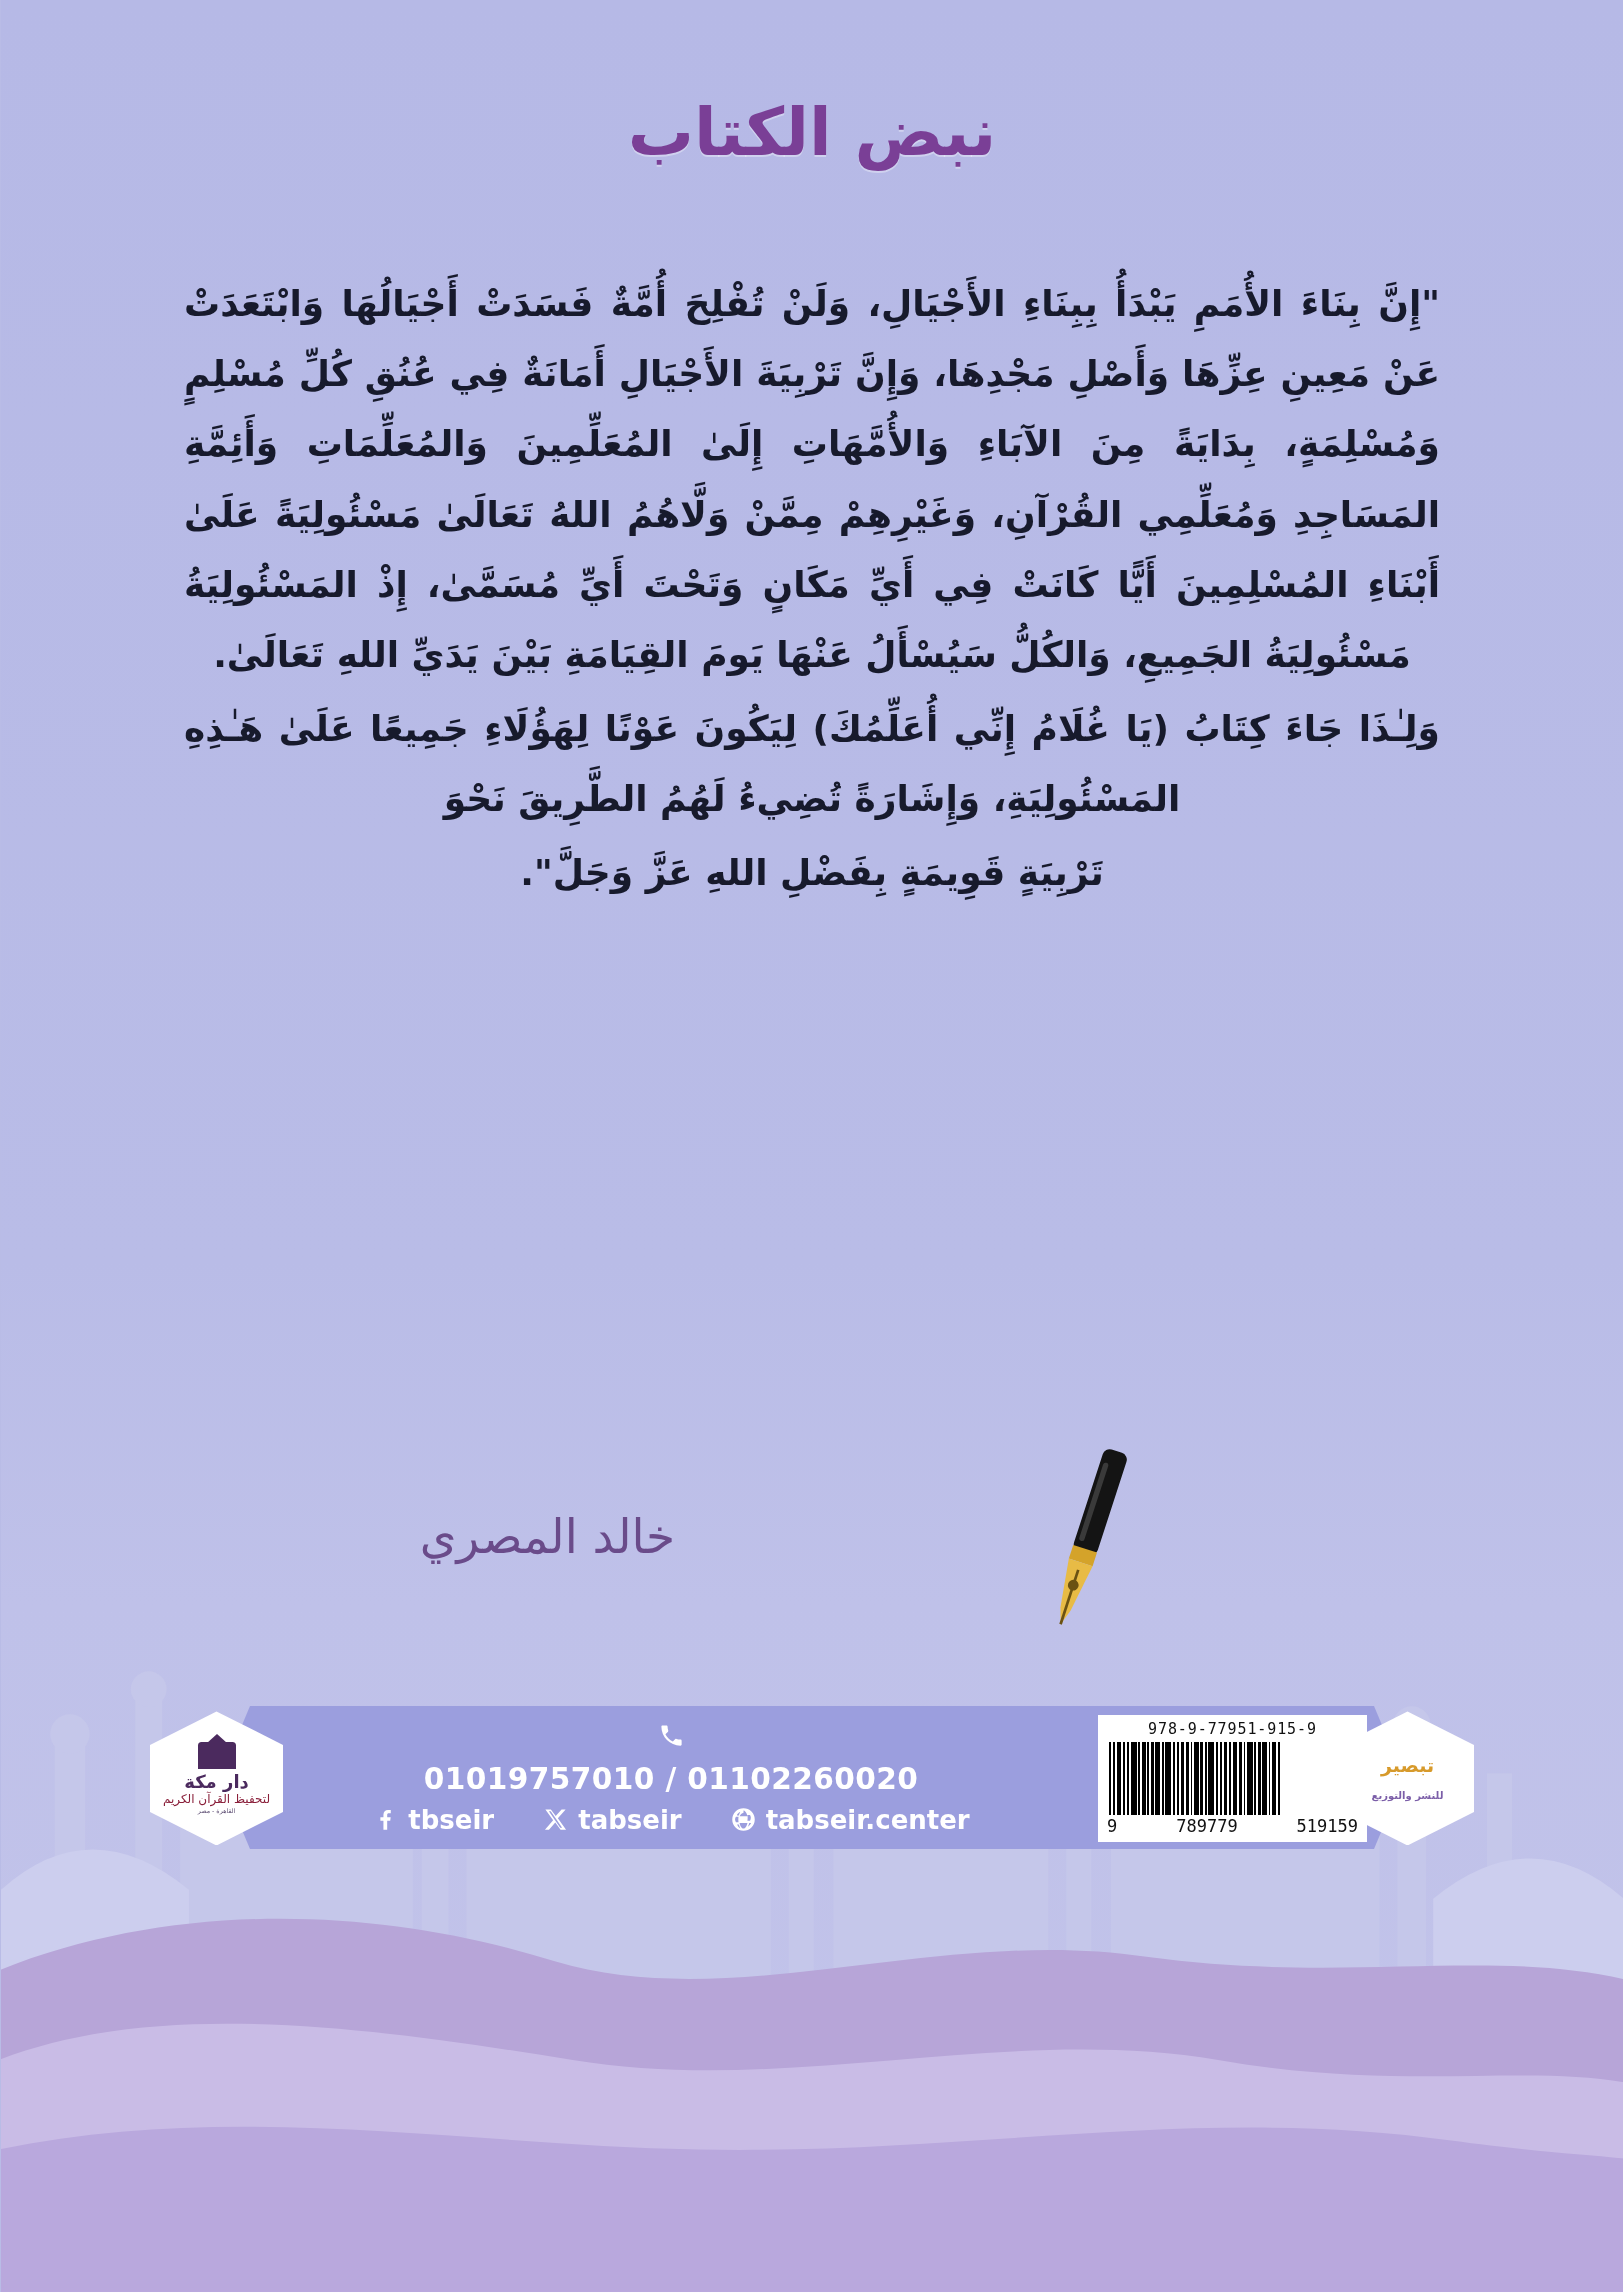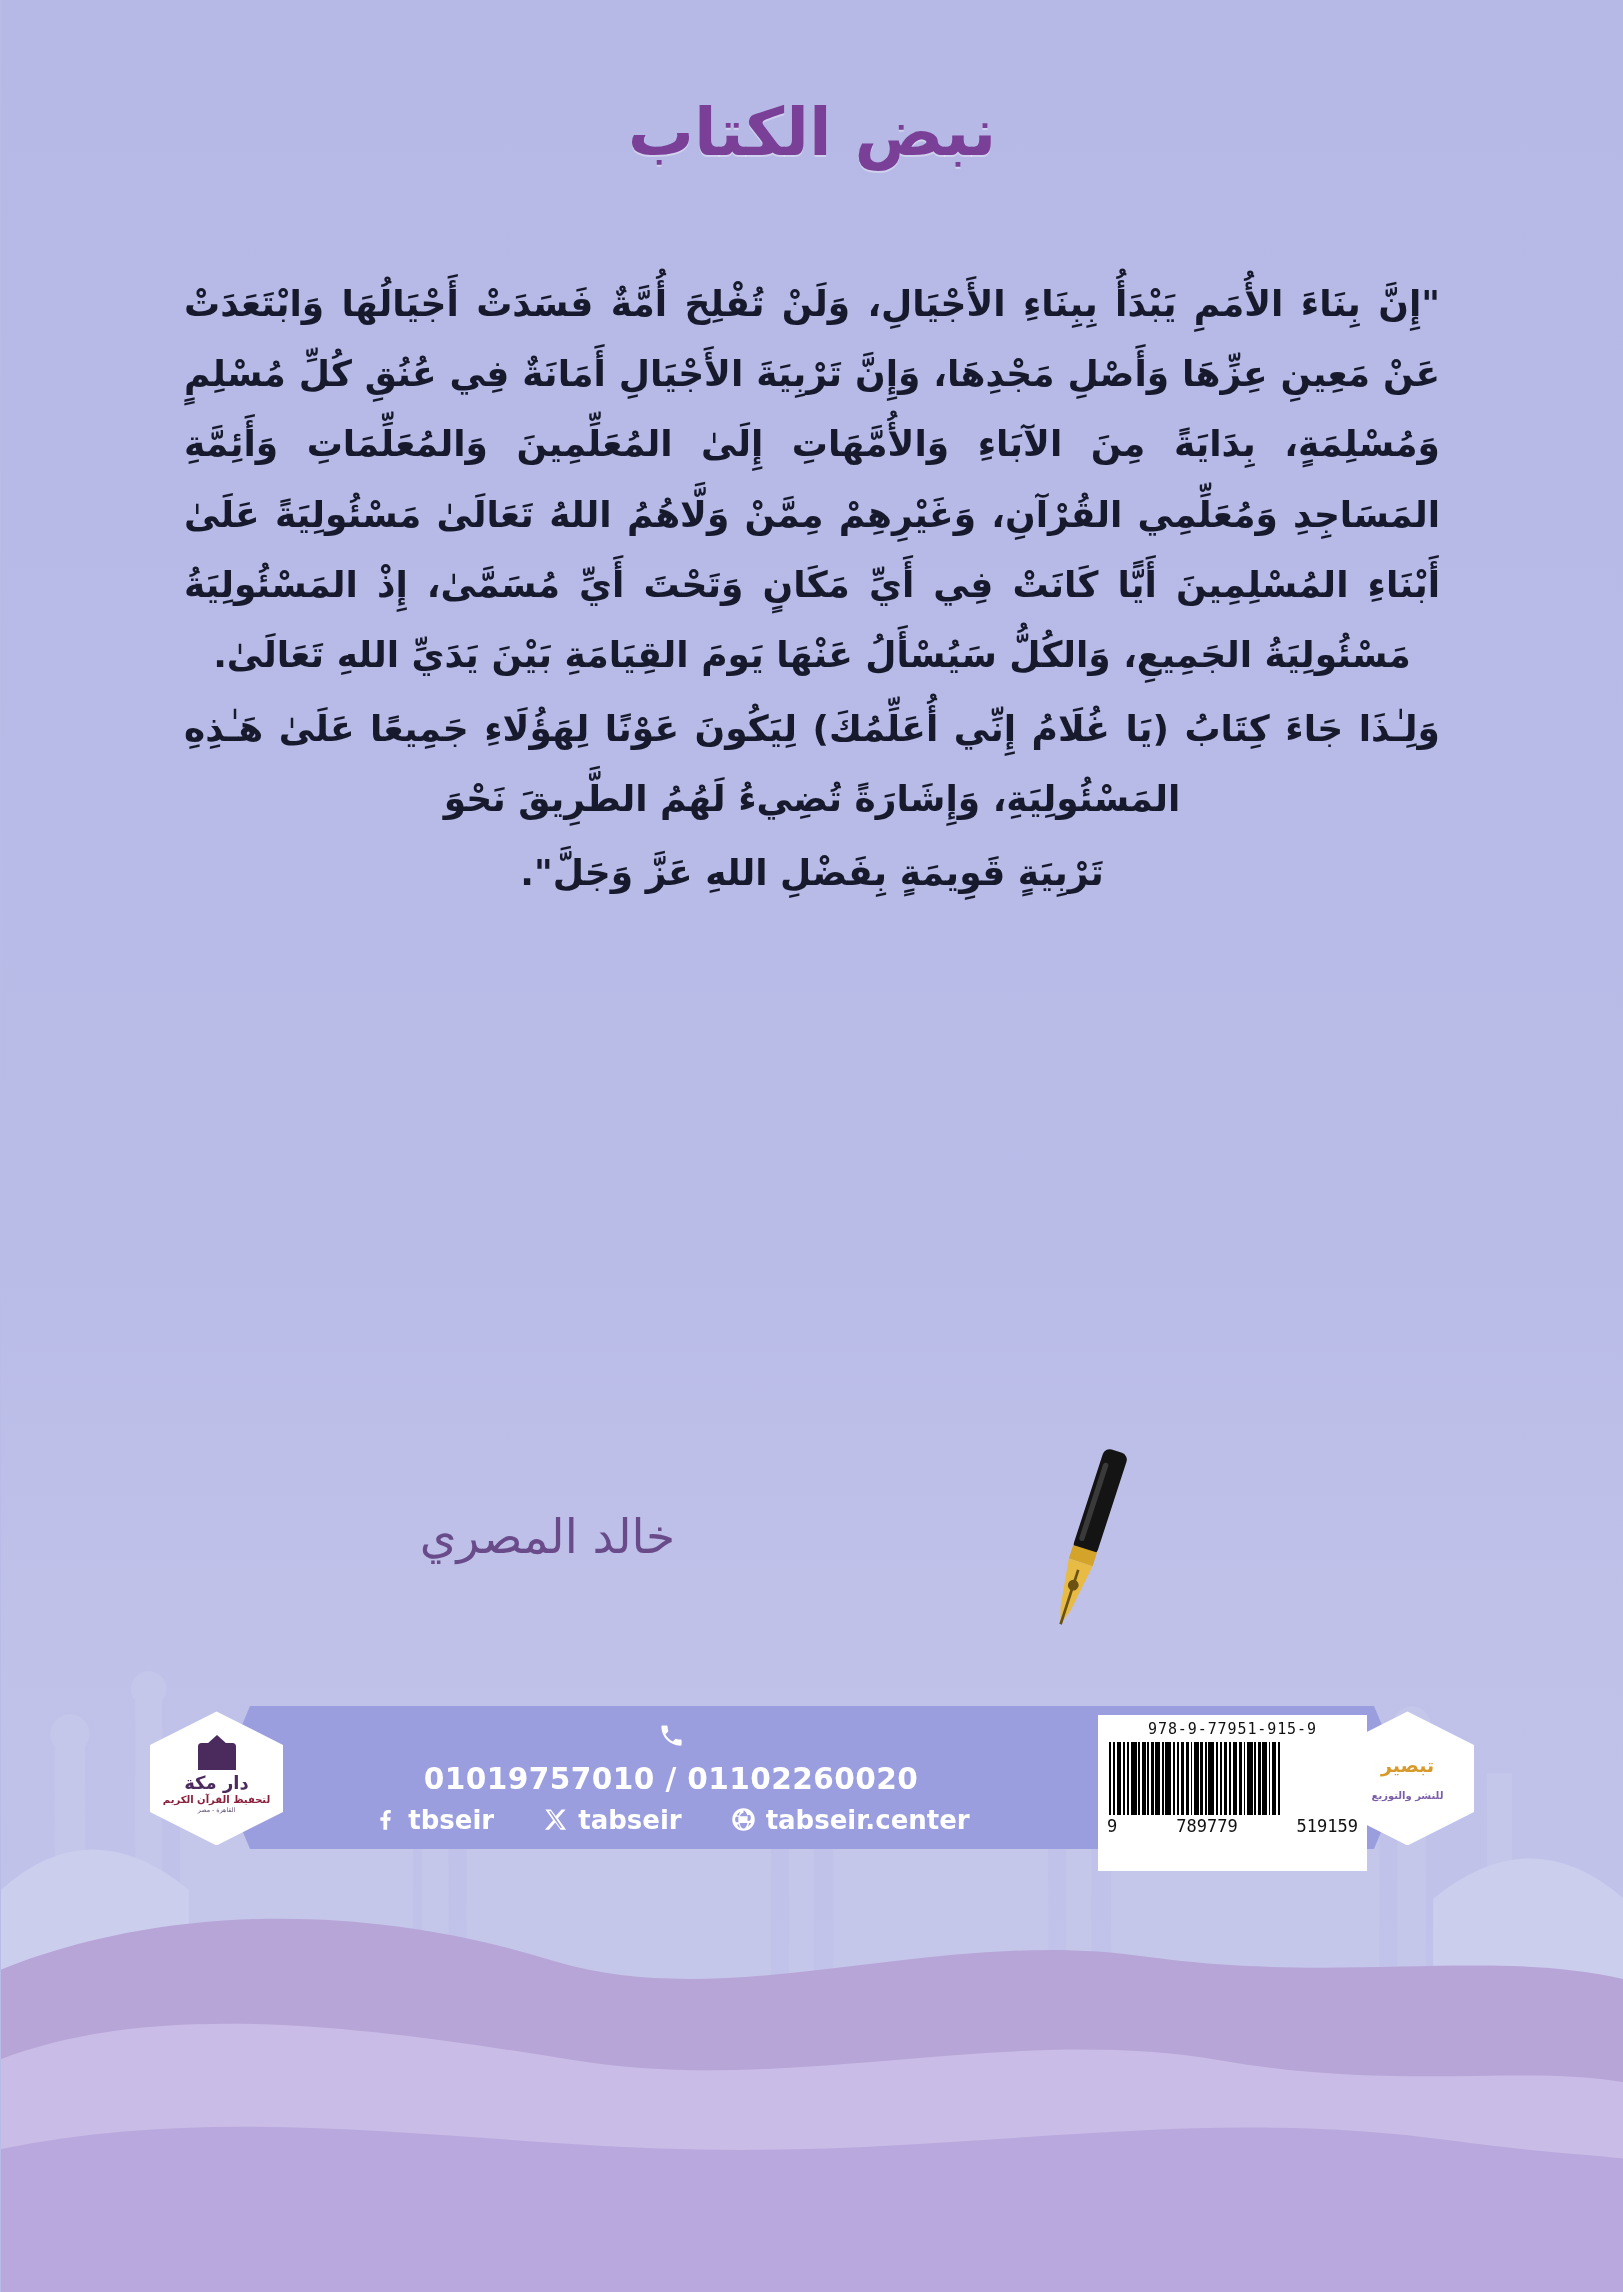--- a/index.html
+++ b/index.html
@@ -164,33 +164,33 @@
     position: absolute; left: 50%; top: -8px;
     transform: translateX(-50%);
     border-left: 10.7px solid transparent;
     border-right: 10.7px solid transparent;
     border-bottom: 9px solid #4b2a5e;
   }
   .darmakkah-logo .ar {
     font-size: 18px; color: #4b2a5e; font-weight: bold;
   }
   .darmakkah-logo .sub {
-    font-size: 10px; color: #8a1f3a; font-weight: bold; margin-top: 0.9px;
+    font-size: 12px; color: #8a1f3a; font-weight: normal; margin-top: 0.9px;
   }
   .darmakkah-logo .sub2 {
     font-size: 6.3px; color: #5a4a70; margin-top: 1.8px;
   }
 
   
   .barcode-box {
     position: absolute;
     right: 107px;
     top: 9px;
     width: 269px;
-    height: 156px;
+    height: 127px;
     background: #ffffff;
     padding: 3.6px 5.4px;
     box-sizing: border-box;
     text-align: center;
   }
   .isbn-text {
     font-family: "DejaVu Sans Mono", "Liberation Mono", monospace;
     font-size: 15px;
     letter-spacing: 0.9px;
     color: #111;

